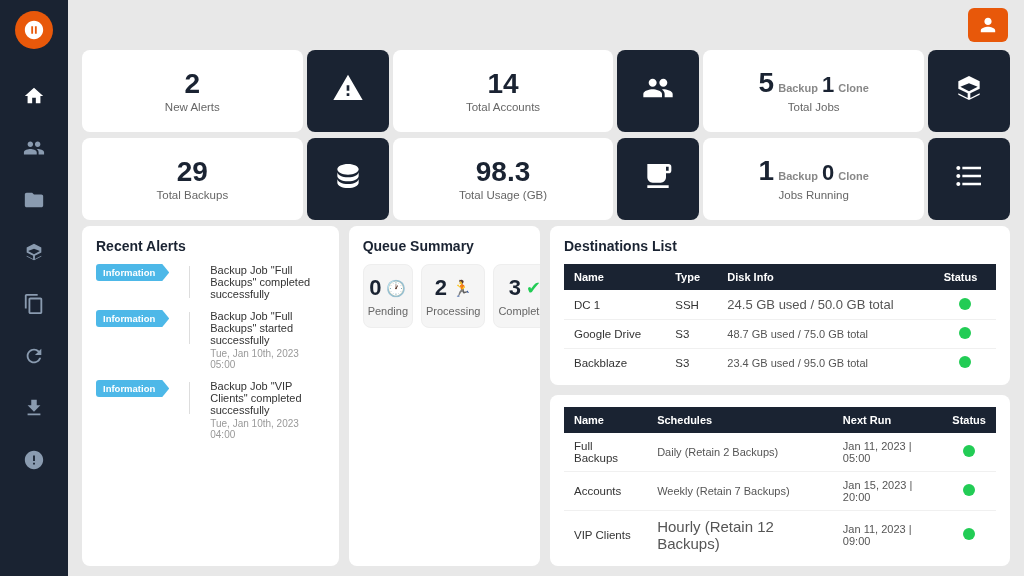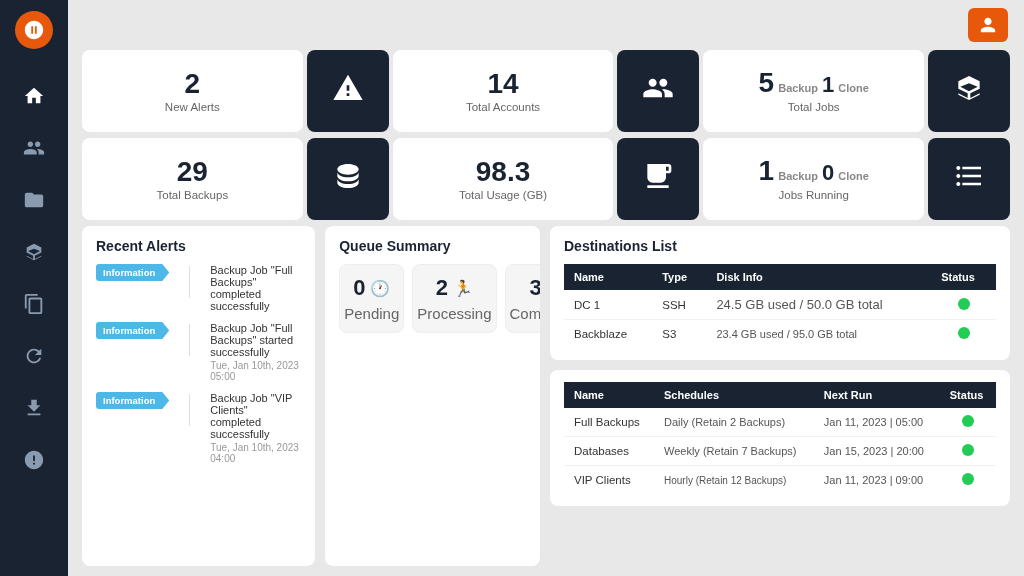--- a/index.html
+++ b/index.html
@@ -255,21 +255,21 @@
     .queue-num {
       font-size: 22px;
       font-weight: 800;
       color: #1a2332;
     }
     .queue-icon {
       font-size: 16px;
       color: #555;
     }
     .queue-label {
-      font-size: 15px;
+      font-size: 11px;
       color: #666;
       margin-top: 4px;
       font-weight: 500;
     }
 
     
     .table-wrap {
       overflow: hidden;
     }
     table {
@@ -546,20 +546,26 @@
               </tr>
             </thead>
             <tbody id="destinations-tbody">
             <tr>
     <td>DC 1</td>
     <td>SSH</td>
     <td style="font-size:13px;color:#555;">24.5 GB used / 50.0 GB total</td>
     <td style="text-align:center;"><span class="status-dot"></span></td>
   </tr>
                 <tr>
+    <td>Google Drive</td>
+    <td>S3</td>
+    <td style="font-size:11px;color:#555;">48.7 GB used / 75.0 GB total</td>
+    <td style="text-align:center;"><span class="status-dot"></span></td>
+  </tr>
+                <tr>
     <td>Backblaze</td>
     <td>S3</td>
     <td style="font-size:11px;color:#555;">23.4 GB used / 95.0 GB total</td>
     <td style="text-align:center;"><span class="status-dot"></span></td>
   </tr>
               </tbody>
           </table>
         </div>
       </div>
 
@@ -575,28 +581,28 @@
               </tr>
             </thead>
             <tbody id="backup-jobs-tbody">
             <tr>
     <td>Full Backups</td>
     <td style="font-size:11px;color:#555;">Daily (Retain 2 Backups)</td>
     <td style="font-size:11px;color:#555;">Jan 11, 2023 | 05:00</td>
     <td style="text-align:center;"><span class="status-dot"></span></td>
   </tr>
                 <tr>
-    <td>Databases</td>
+    <td>Accounts</td>
     <td style="font-size:11px;color:#555;">Weekly (Retain 7 Backups)</td>
     <td style="font-size:11px;color:#555;">Jan 15, 2023 | 20:00</td>
     <td style="text-align:center;"><span class="status-dot"></span></td>
   </tr>
                 <tr>
     <td>VIP Clients</td>
-    <td style="font-size:10px;color:#555;">Hourly (Retain 12 Backups)</td>
+    <td style="font-size:15px;color:#555;">Hourly (Retain 12 Backups)</td>
     <td style="font-size:11px;color:#555;">Jan 11, 2023 | 09:00</td>
     <td style="text-align:center;"><span class="status-dot"></span></td>
   </tr>
               </tbody>
           </table>
         </div>
       </div>
 
     </div>
   </div>

